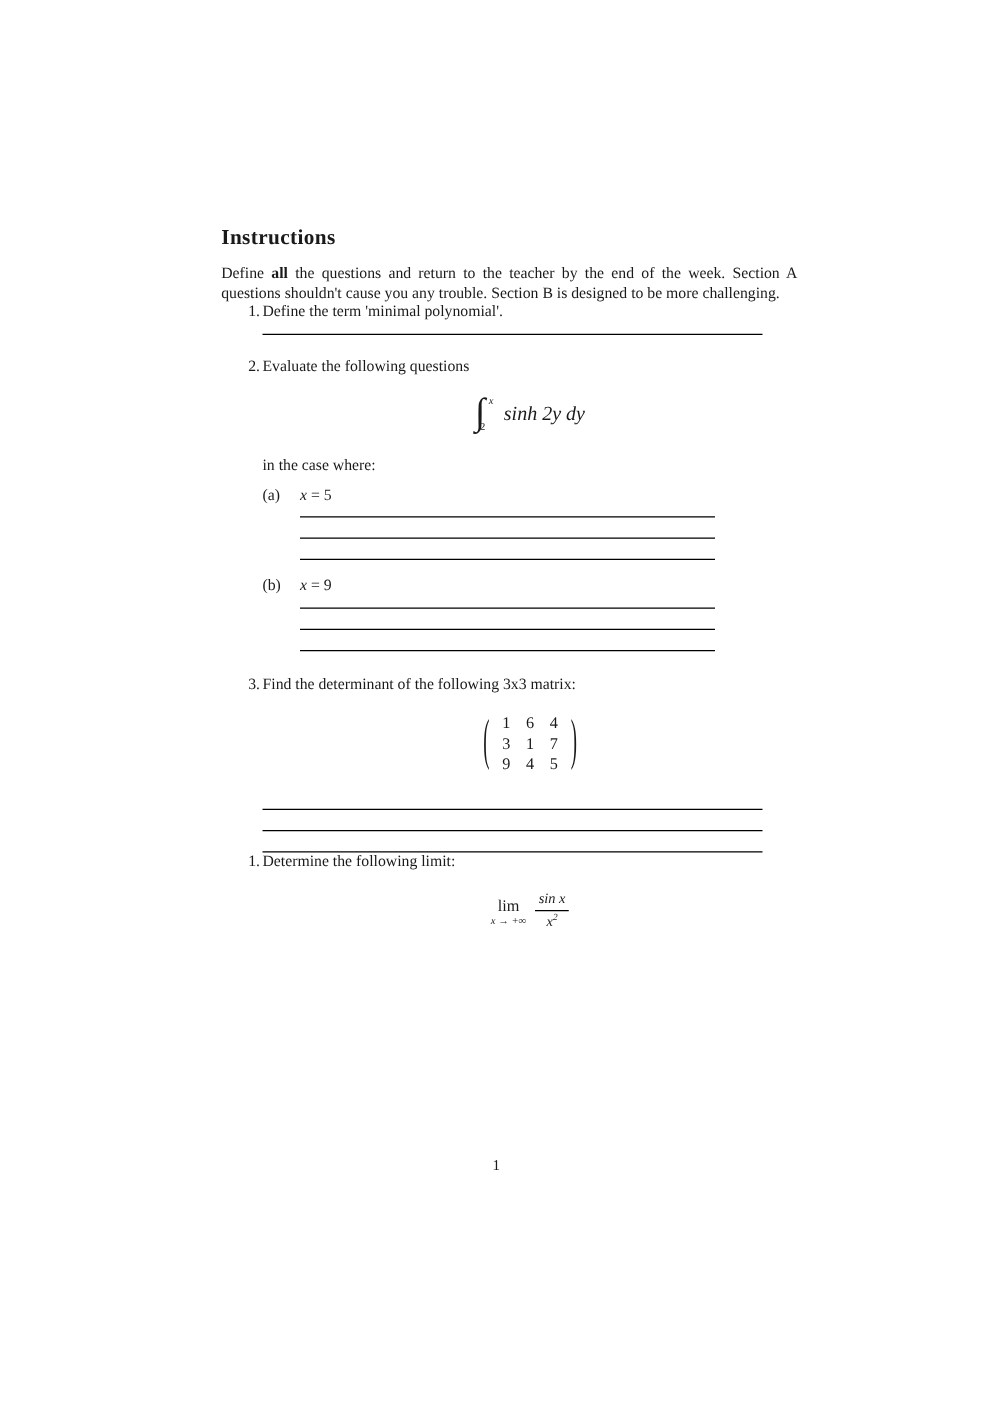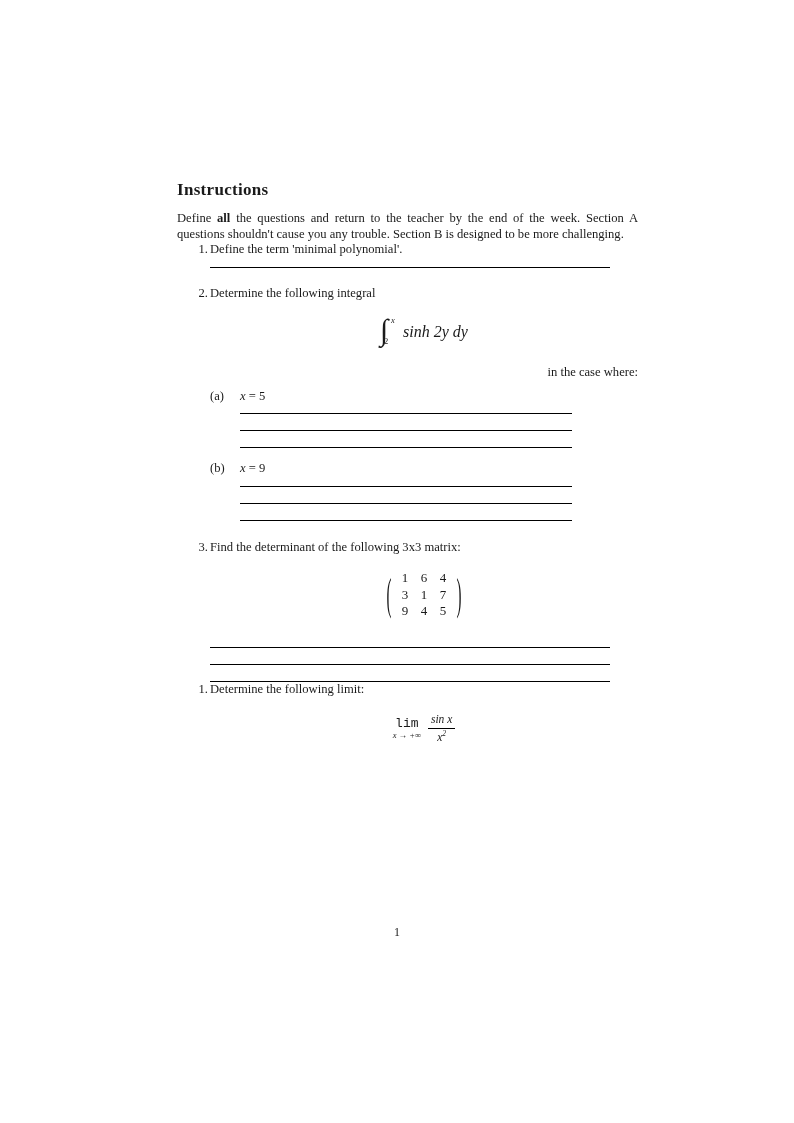--- a/index.html
+++ b/index.html
@@ -127,21 +127,21 @@
   .lines-sub .aline { margin-bottom: 16px; }
   .lines-sub .aline:last-child { margin-bottom: 0; }
 
   
   .math-block {
     text-align: center;
     margin: 13px 0 13px 0;
     font-size: 13px;
   }
   .mi { font-style: italic; }
-  .mop { font-style: normal; font-family: Liberation Mono, monospace; }
+  .mop { font-style: normal; }
 
   
   .integral {
     display: inline-flex;
     align-items: center;
     justify-content: center;
     gap: 1px;
   }
   .int-group {
     position: relative;
@@ -252,34 +252,34 @@
       <li class="qitem">
         <span class="qnum">1.</span>
         <span class="qtext">Define the term 'minimal polynomial'.</span>
       </li>
       <div class="answer-lines lines-q">
         <div class="aline"></div>
       </div>
 
       <li class="qitem" style="margin-top:18px;">
         <span class="qnum">2.</span>
-        <span class="qtext">Determine the following integral</span>
+        <span class="qtext">Evaluate the following questions</span>
 
         <div class="math-block">
           <span class="integral">
             <span class="int-group">
               <span class="int-upper">x</span>
               <span class="int-sign">∫</span>
               <span class="int-lower">2</span>
             </span>
             <span class="integrand mi">sinh 2y dy</span>
           </span>
         </div>
 
-        <div style="margin-top:13px;text-align:right;">in the case where:</div>
+        <div style="margin-top:13px;">in the case where:</div>
 
         <ul class="sublist">
           <li class="subitem">
             <span class="subnum">(a)</span>
             <span><span class="mi">x</span> <span>=</span> <span>5</span></span>
           </li>
         </ul>
       </li>
 
       <div class="answer-lines lines-sub">

